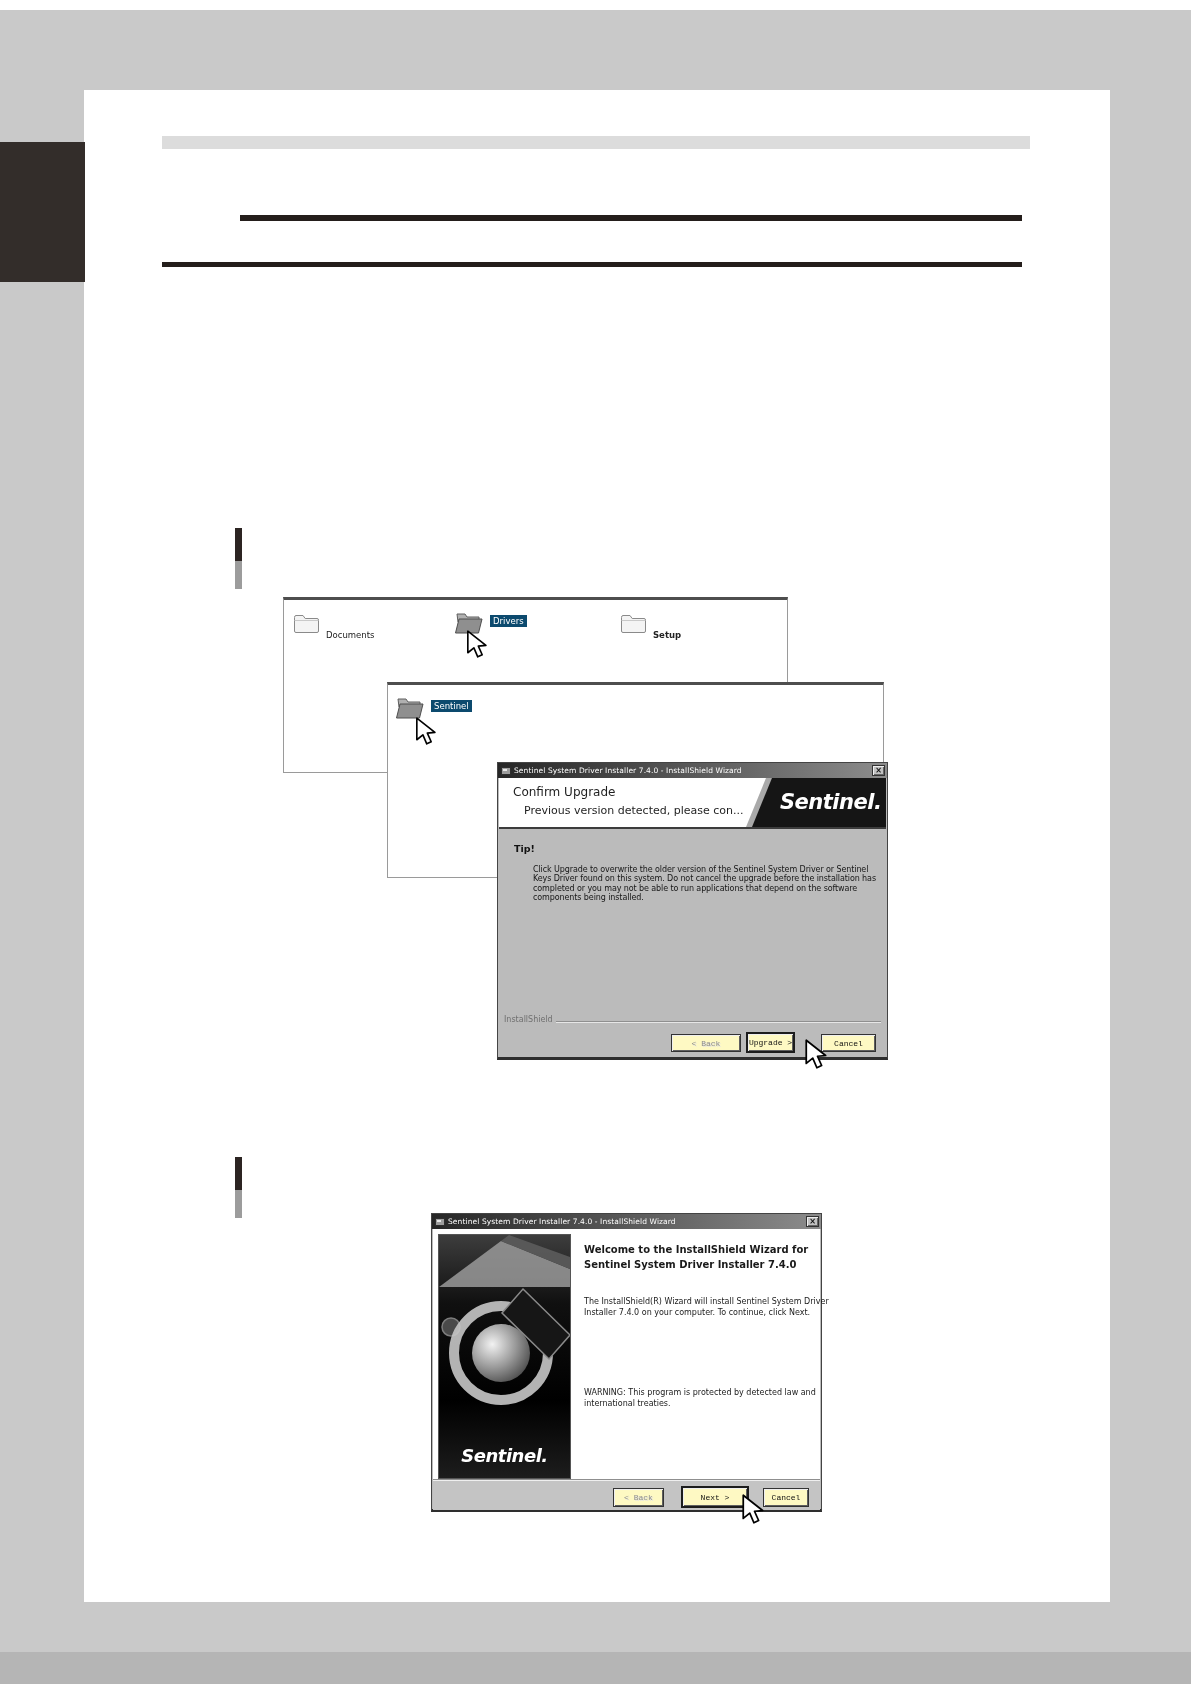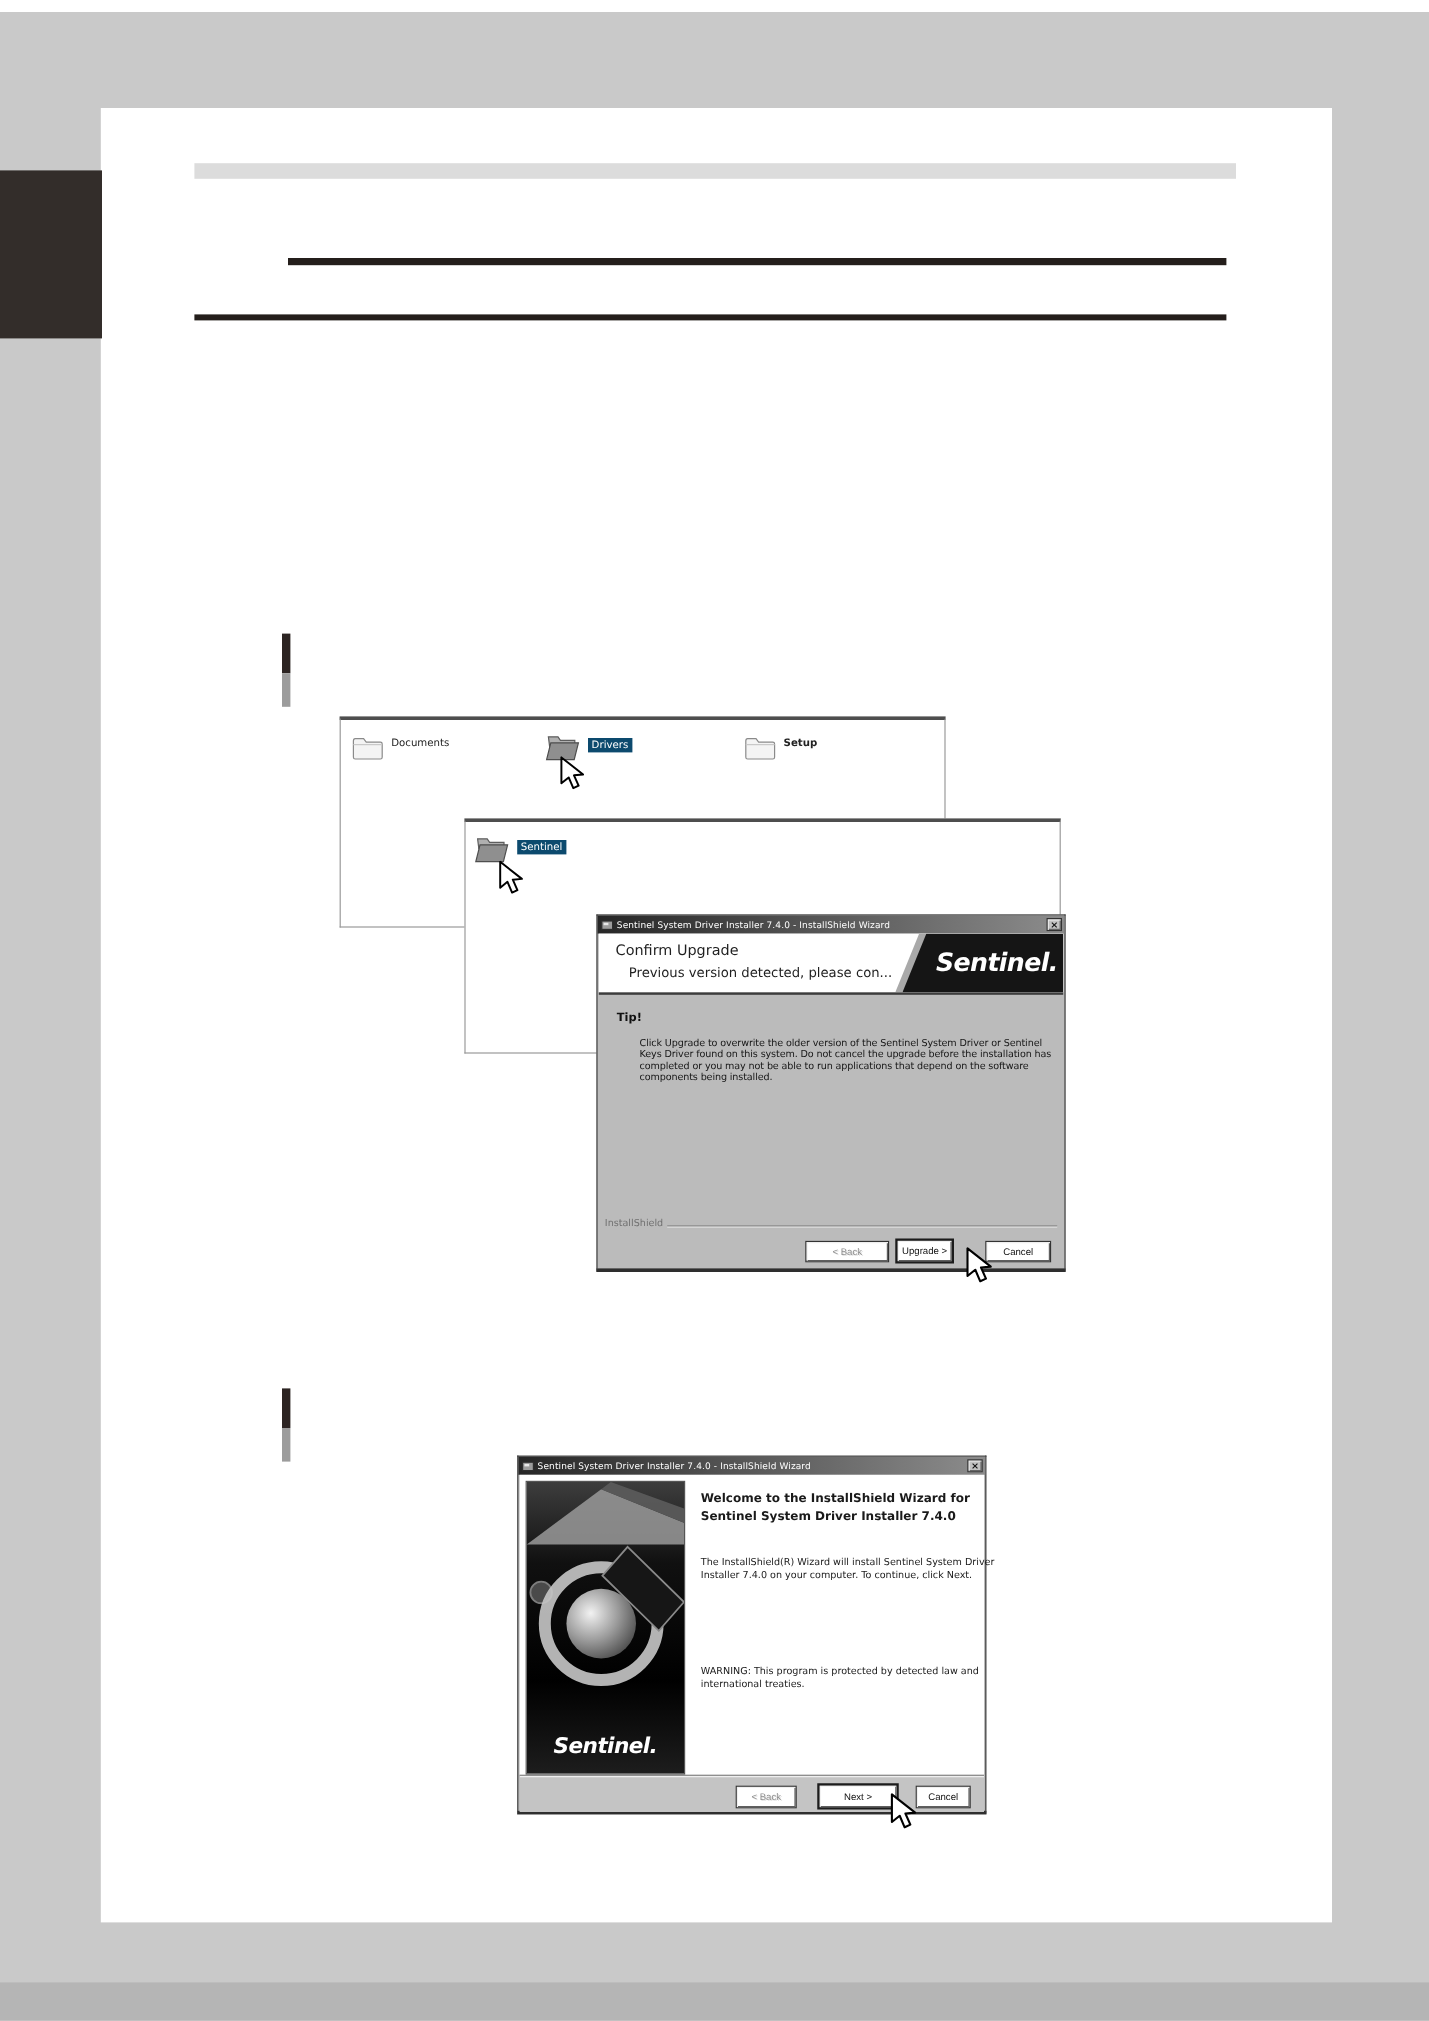--- a/index.html
+++ b/index.html
@@ -21,21 +21,21 @@
   .step-marker .dark{width:7px;height:33px;background:#2c2422;}
   .step-marker .lite{width:7px;height:28px;background:#9c9c9c;}
 
   
   .folder-window{
     background:#ffffff;
     border-top:3px solid #4e4e4e;border-left:1px solid #9a9a9a;
     border-right:1px solid #9a9a9a;border-bottom:1px solid #9a9a9a;
   }
   .folder-item{position:absolute;display:flex;align-items:flex-start;}
-  .folder-label{font-size:8.5px;color:#222;margin-left:6px;margin-top:3px;white-space:nowrap;}
+  .folder-label{font-size:8.5px;color:#222;margin-left:6px;margin-top:18px;white-space:nowrap;}
   .folder-label.selected{background:#0c4a6e;color:#ffffff;padding:1px 3px;margin-top:6px;}
 
   
   .dialog{
     background:#bbbbbb;
     border:1px solid #444;border-bottom:3px solid #2e2e2e;
     box-sizing:border-box;
   }
   .titlebar{
     position:absolute;left:0;top:0;right:0;height:15px;
@@ -43,25 +43,25 @@
     display:flex;align-items:center;padding-left:3px;box-sizing:border-box;
   }
   .titlebar-text{color:#ffffff;font-size:7.5px;margin-left:3px;white-space:nowrap;letter-spacing:0.1px;text-align:center;}
   .close-btn{
     position:absolute;right:2px;top:2px;width:13px;height:11px;
     background:#c2c2c2;border:1px solid #333;
     box-shadow:inset 1px 1px 0 #efefef, inset -1px -1px 0 #666;
     font-size:8px;font-weight:bold;color:#111;line-height:10px;text-align:center;box-sizing:border-box;
   }
   .win-btn{
-    position:absolute;background:#ffffff;
+    position:absolute;background:#fef9c3;
     border:1px solid #333;
     box-shadow:inset 1px 1px 0 #efefef, inset -1px -1px 0 #5f5f5f;
     font-size:8px;color:#111;text-align:center;box-sizing:border-box;
-    font-family:Liberation Sans, sans-serif;display:flex;align-items:center;justify-content:center;
+    font-family:Liberation Mono, monospace;display:flex;align-items:center;justify-content:center;
   }
   .win-btn.default{border:2px solid #1c1c1c;}
   .win-btn.disabled{color:#8d8d8d;text-shadow:1px 1px 0 #e2e2e2;}
 
   
   .ud-header{position:absolute;left:1px;top:15px;right:1px;height:49px;background:#ffffff;overflow:hidden;}
   .ud-heading{position:absolute;left:14px;top:7px;font-size:12px;color:#1f1f1f;white-space:nowrap;}
   .ud-subheading{position:absolute;left:25px;top:26px;font-size:11px;color:#1f1f1f;white-space:nowrap;}
   .banner-gray{position:absolute;right:0;top:0;height:49px;width:142px;background:#a9a9a9;
     clip-path:polygon(22px 0, 100% 0, 100% 100%, 2px 100%);}

